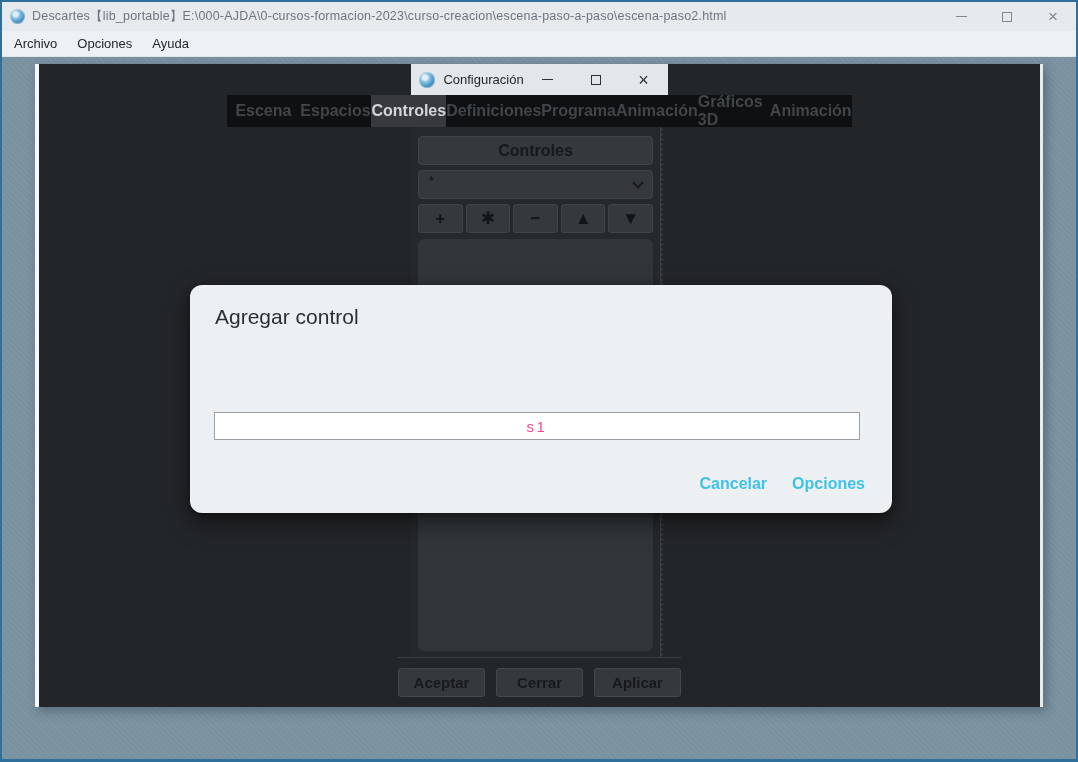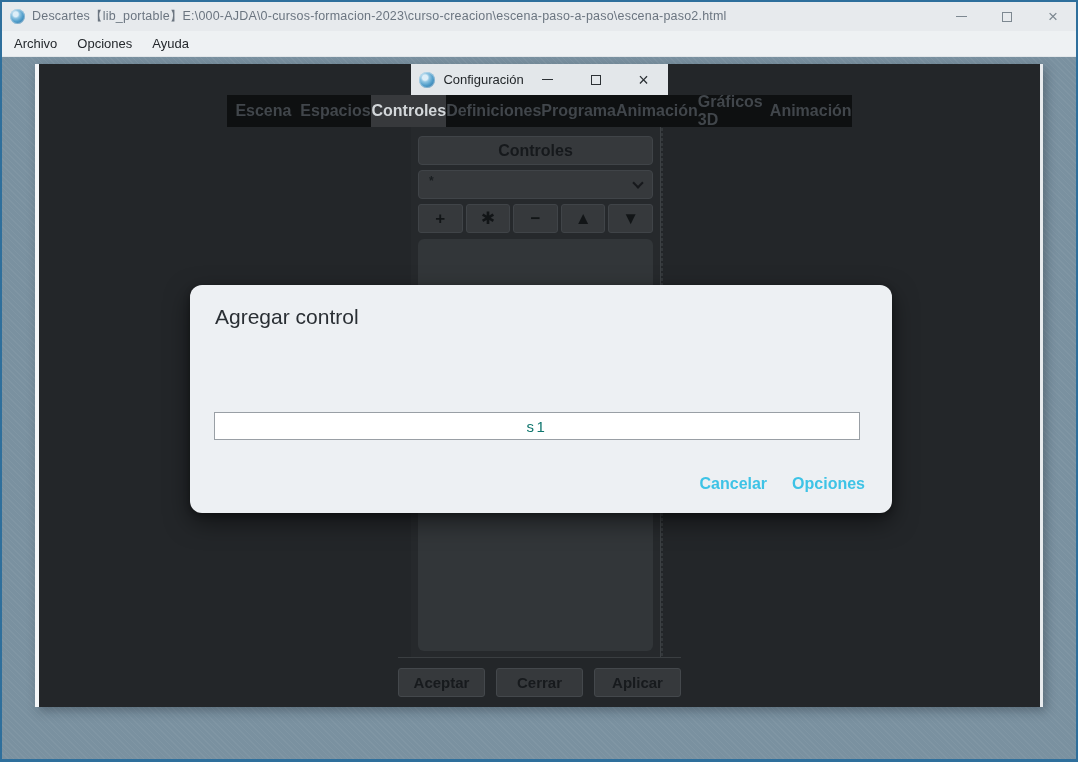--- a/index.html
+++ b/index.html
@@ -66,21 +66,21 @@
   
   .dialog{ position:absolute; left:188px; top:283px; width:702px; height:228px; background:#edf0f3;
     border-radius:12px; box-shadow:0 9px 24px rgba(0,0,0,.5), 0 2px 6px rgba(0,0,0,.3); z-index:50; }
   .dialog-title{ position:absolute; left:25px; top:20px; font-size:21px; color:#2a2f34; }
   .dialog-select{ position:absolute; left:24px; top:78px; width:655px; height:30px; background:#ffffff;
     border:2px solid #4277cb; display:flex; align-items:center; justify-content:center; cursor:default; }
   .dialog-select-value{ font-size:15px; color:#2a2f33; }
   .dialog-select .chev{ position:absolute; right:12px; top:9px; margin:0;
     border-color:#0c0e10; border-width:2.6px; }
   .dialog-input{ position:absolute; left:24px; top:127px; width:646px; height:28px; background:#ffffff;
-    border:1px solid #999fa5; text-align:center; font-size:15px; letter-spacing:2.5px; color:#0f766e;
+    border:1px solid #999fa5; text-align:center; font-size:15px; letter-spacing:2.5px; color:#ec4899;
     font-family:"Liberation Sans","DejaVu Sans",sans-serif; outline:none; }
   .dialog-actions{ position:absolute; right:27px; top:190px; display:flex; gap:25px; }
   .link-btn{ font-size:16px; font-weight:700; color:#3ec3e6; cursor:pointer; }
 </style>
 </head>
 <body>
 
 <div class="app-window">
 
   <div class="app-titlebar">

